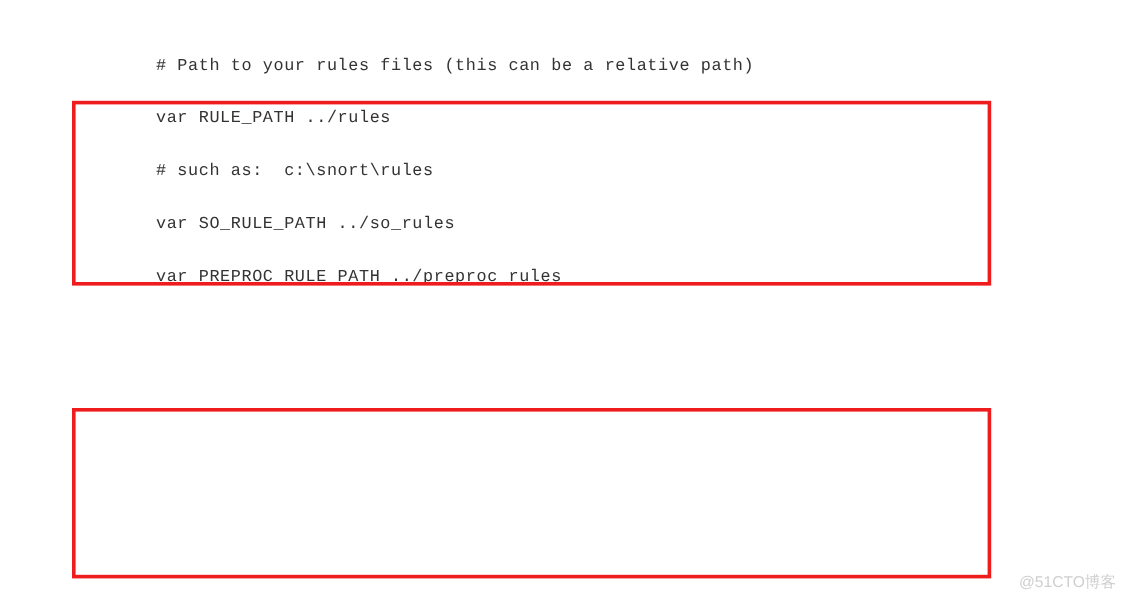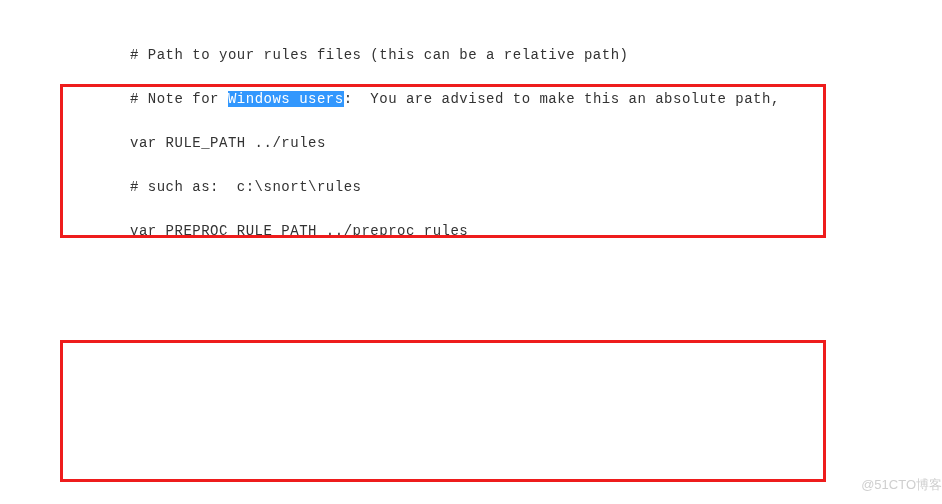--- a/index.html
+++ b/index.html
@@ -2,31 +2,31 @@
 <html><head>
 <meta charset="utf-8">
 <style>
   html,body{margin:0;padding:0;background:#fff;width:942px;height:504px;overflow:hidden;font-family:"Courier New",monospace;font-size:14px;color:#333;letter-spacing:.5px}
   .page{position:relative;padding:0 0 0 130px;line-height:22px;white-space:pre}
   .ln{display:block}
   .sel{background:#3297fd;color:#fff}
   .box{position:absolute;border:3px solid #ee1c1c;pointer-events:none}
   .b1{left:60px;top:84px;width:760px;height:148px}
   .b2{left:60px;top:340px;width:760px;height:136px}
-  .wm{position:absolute;right:0;bottom:10px;color:#cfcfcf;font-family:Arial,sans-serif;font-size:13px;letter-spacing:0}
+  .wm{position:absolute;right:12px;bottom:10px;color:#cfcfcf;font-family:Arial,sans-serif;font-size:13px;letter-spacing:0}
 </style>
 </head>
 <body>
 
 <div class="page">
 <span class="ln"></span>
 <span class="ln"># Path to your rules files (this can be a relative path)</span>
-<span class="ln"><span># Note for </span><span class="sel">Windows users</span><span>:  You are advised to make this an absolute path,</span></span>
 <span class="ln">var RULE_PATH ../rules</span>
 <span class="ln"># such as:  c:\snort\rules</span>
+<span class="ln">var SO_RULE_PATH ../so_rules</span>
 <span class="ln">var PREPROC_RULE_PATH ../preproc_rules</span>
 <span class="ln"></span>
 
 
 
 
 
 
 
 <span class="ln"></span>

